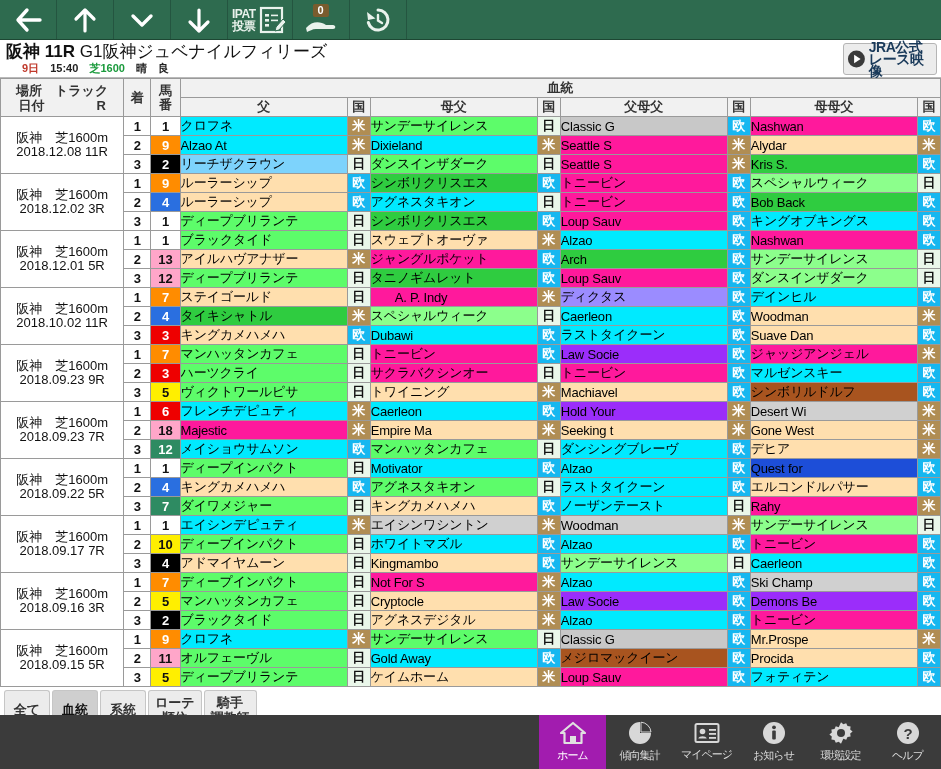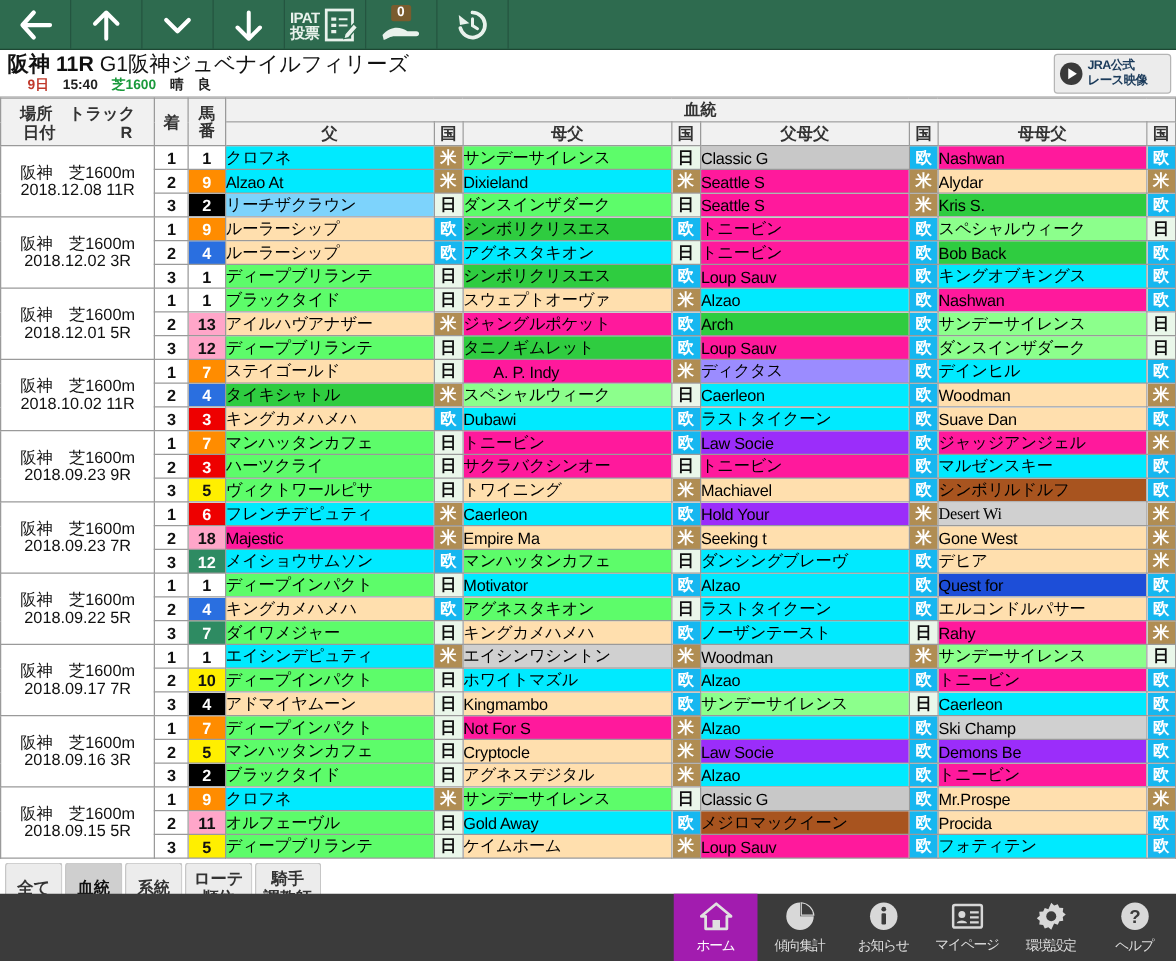--- a/index.html
+++ b/index.html
@@ -49,21 +49,21 @@
   .d-day { color:#c0392b; }
   .d-time { color:#222; font-weight:normal; }
   .d-track { color:#1a9a3c; }
   .d-weather { color:#222; }
   .d-cond { color:#222; }
   .jra-btn {
     position:absolute; right:4px; top:3px; height:32px; width:94px;
     background:#ececec; border:1px solid #b5b5b5; border-radius:3px;
     display:flex; align-items:center; padding:0 3px; gap:3px;
   }
-  .jra-btn .lbl { font-size:10px; line-height:12px; color:#1a3a5a; font-weight:bold; letter-spacing:-0.5px;}
+  .jra-btn .lbl { font-size:14px; line-height:12px; color:#1a3a5a; font-weight:bold; letter-spacing:-0.5px;}
   .jra-btn .lbl span{display:block;}
 
   
   .tbl-wrap { position:relative; }
   table.grid { border-collapse: collapse; width: 941px; table-layout: fixed; }
   table.grid td, table.grid th {
     border: 1px solid #9a9a9a; padding: 0; font-size: 13px;
     height: 17.3px; overflow: hidden; white-space: nowrap;
   }
   th.hd {
@@ -460,21 +460,21 @@
               <div>2018.09.23  7R</div>
             </td>
             <td class="rank">1</td>
             <td class="num" style="background:#ee0000;color:#ffffff;">6</td>
             <td class="nm" style="background:#00eaff;">フレンチデピュティ</td>
             <td class="flag fl-us">米</td>
             <td class="nm" style="background:#00eaff;">Caerleon</td>
             <td class="flag fl-eu">欧</td>
             <td class="nm" style="background:#9b2dfa;">Hold Your</td>
             <td class="flag fl-us">米</td>
-            <td class="nm" style="background:#d0d0d0;font-family:Liberation Serif, serif;">Desert Wi</td>
+            <td class="nm" style="background:#d0d0d0;">Desert Wi</td>
             <td class="flag fl-us">米</td>
           </tr>
           <tr>
             <td class="rank">2</td>
             <td class="num" style="background:#ffa6c9;color:#111111;">18</td>
             <td class="nm" style="background:#ff199c;">Majestic</td>
             <td class="flag fl-us">米</td>
             <td class="nm" style="background:#ffdfae;">Empire  Ma</td>
             <td class="flag fl-us">米</td>
             <td class="nm" style="background:#ffdfae;">Seeking t</td>
@@ -715,37 +715,37 @@
           <span class="nv-lbl">ホーム</span>
         </div>
         <div class="nv">
           <span><svg width="24" height="24" viewBox="0 0 24 24">
               <path d="M12 12 L12 1 A11 11 0 0 0 12 23 A11 11 0 0 0 23 12 Z" fill="#d8d8d8"></path>
               <path d="M13 11 L13 1.2 A10.8 10.8 0 0 1 23 11 Z" fill="#3b3b3b" stroke="#d8d8d8" stroke-width="1"></path>
             </svg></span>
           <span class="nv-lbl">傾向集計</span>
         </div>
         <div class="nv">
-          <span><svg width="24" height="24" viewBox="0 0 24 24">
-              <circle cx="12" cy="12" r="11" fill="#d8d8d8"></circle>
-              <circle cx="12" cy="6.3" r="1.9" fill="#3b3b3b"></circle>
-              <rect x="10.2" y="9.6" width="3.6" height="9" rx="1" fill="#3b3b3b"></rect>
-            </svg></span>
-          <span class="nv-lbl">お知らせ</span>
-        </div>
-        <div class="nv">
           <span><svg width="26" height="22" viewBox="0 0 26 22">
               <rect x="1.5" y="2" width="23" height="18" rx="1.5" fill="none" stroke="#d8d8d8" stroke-width="2"></rect>
               <circle cx="8.5" cy="9.5" r="2.8" fill="#d8d8d8"></circle>
               <path d="M4.3 16.5 C5 13.6 12 13.6 12.7 16.5 Z" fill="#d8d8d8"></path>
               <rect x="15" y="7" width="7" height="1.8" fill="#d8d8d8"></rect>
               <rect x="15" y="11" width="7" height="1.8" fill="#d8d8d8"></rect>
               <rect x="15" y="15" width="7" height="1.8" fill="#d8d8d8"></rect>
             </svg></span>
           <span class="nv-lbl">マイページ</span>
+        </div>
+        <div class="nv">
+          <span><svg width="24" height="24" viewBox="0 0 24 24">
+              <circle cx="12" cy="12" r="11" fill="#d8d8d8"></circle>
+              <circle cx="12" cy="6.3" r="1.9" fill="#3b3b3b"></circle>
+              <rect x="10.2" y="9.6" width="3.6" height="9" rx="1" fill="#3b3b3b"></rect>
+            </svg></span>
+          <span class="nv-lbl">お知らせ</span>
         </div>
         <div class="nv">
           <span><svg width="24" height="24" viewBox="0 0 24 24">
               <path d="M12 1.2 l2.3 2.1 2.9-1 1.3 2.8 3.1.3-.4 3.1 2.4 2-2.4 2 .4 3.1-3.1.3-1.3 2.8-2.9-1L12 22.8 9.7 20.7l-2.9 1-1.3-2.8-3.1-.3.4-3.1L.4 13.5l2.4-2-.4-3.1 3.1-.3 1.3-2.8 2.9 1Z" fill="#d8d8d8"></path>
               <circle cx="12" cy="12" r="4" fill="#3b3b3b"></circle>
             </svg></span>
           <span class="nv-lbl">環境設定</span>
         </div>
         <div class="nv">
           <span><svg width="24" height="24" viewBox="0 0 24 24">

